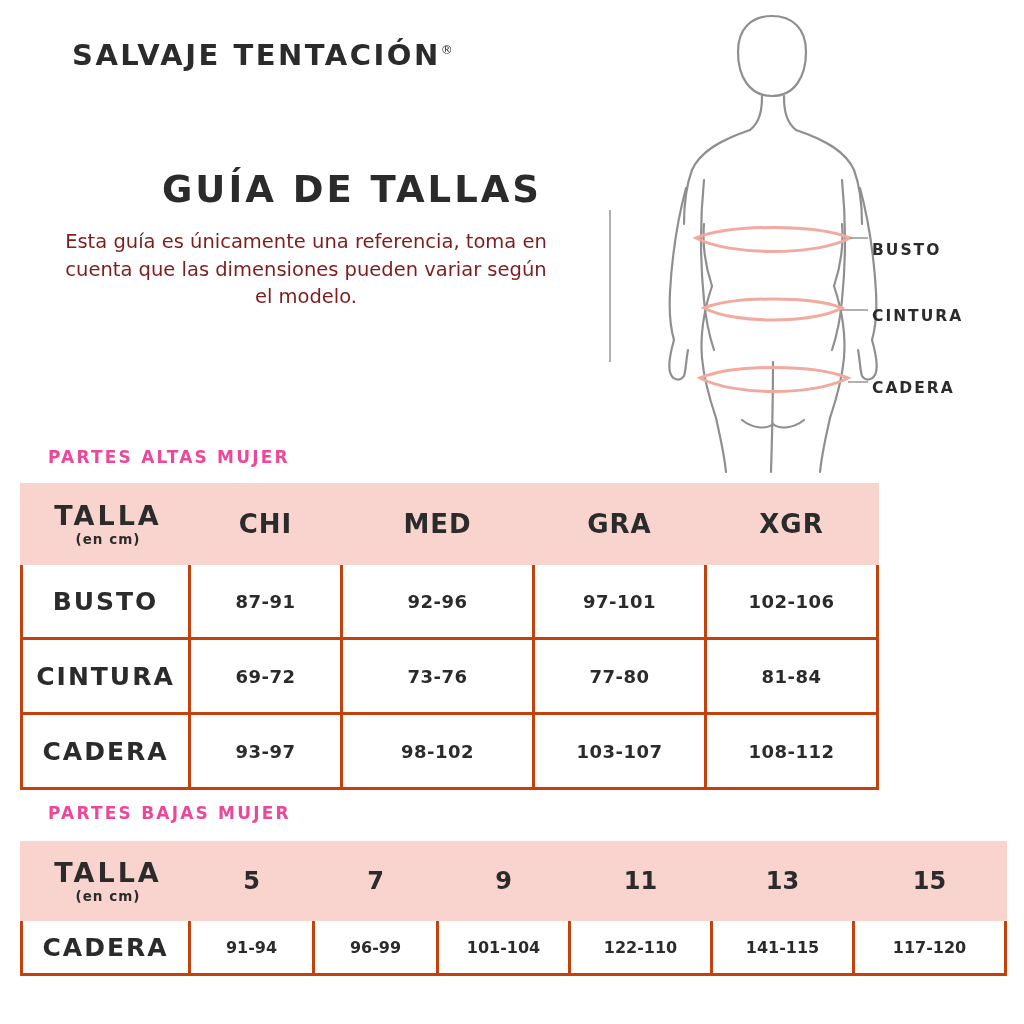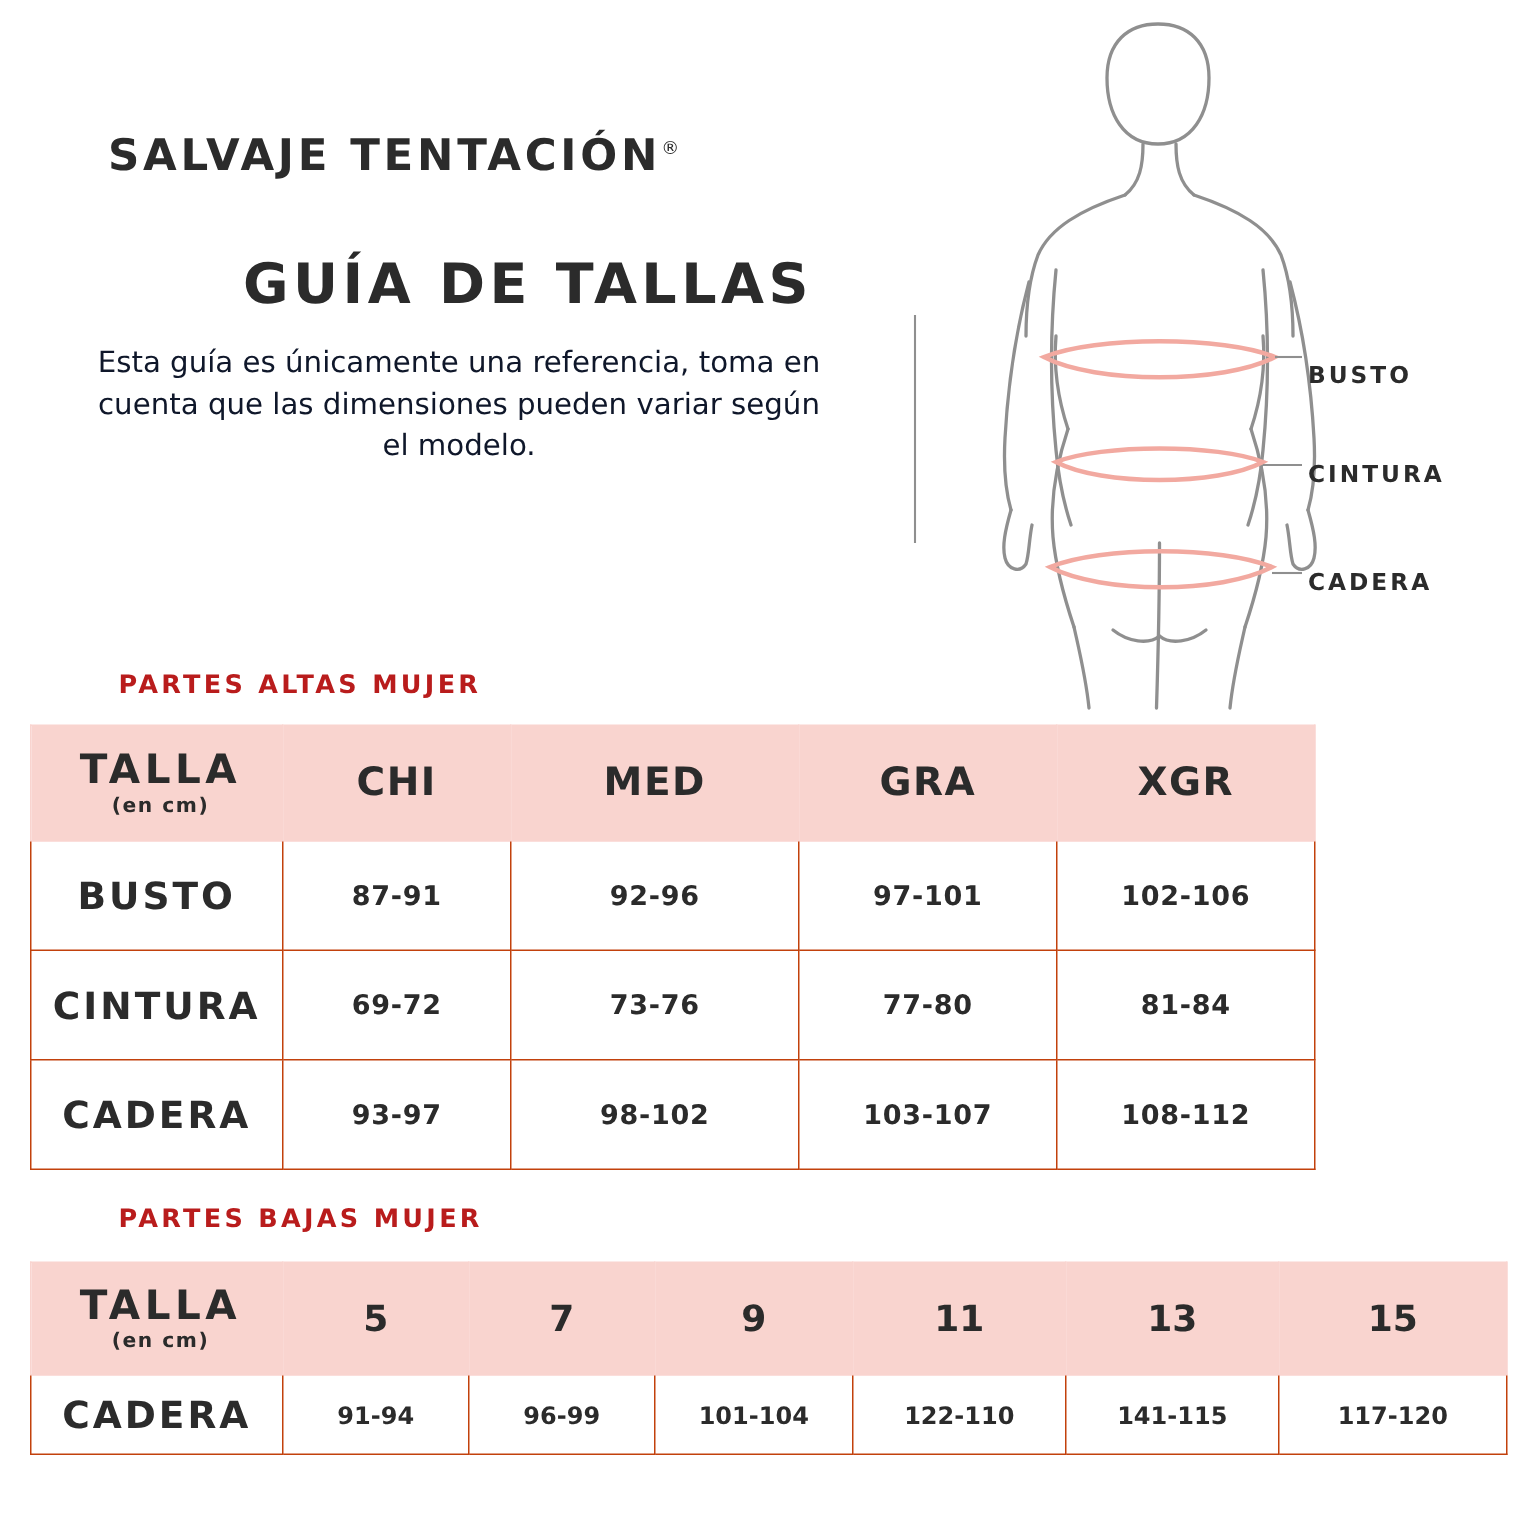--- a/index.html
+++ b/index.html
@@ -20,21 +20,20 @@
   .brand {
     position: absolute;
     left: 72px;
     top: 38px;
     font-family: "DejaVu Sans", sans-serif;
     font-size: 29px;
     font-weight: 700;
     letter-spacing: 2.5px;
     color: #2b2b2b;
     white-space: nowrap;
-    margin-top: 48px;
   }
   .brand .reg {
     font-size: 12px;
     vertical-align: super;
     letter-spacing: 0;
     font-weight: 400;
   }
 
   
   .guide-title {
@@ -49,21 +48,21 @@
     color: #2b2b2b;
   }
   .guide-sub {
     position: absolute;
     left: 56px;
     top: 228px;
     width: 500px;
     text-align: center;
     font-size: 19.5px;
     line-height: 1.42;
-    color: #0f172a;
+    color: #7f1d1d;
     font-weight: 400;
   }
 
   
   .figure-wrap {
     position: absolute;
     left: 600px;
     top: 10px;
     width: 420px;
     height: 470px;
@@ -82,22 +81,21 @@
   .lbl-cintura { left: 272px; top: 297px; }
   .lbl-cadera  { left: 272px; top: 369px; }
 
   
   .section-caption {
     position: absolute;
     left: 48px;
     font-size: 17px;
     font-weight: 700;
     letter-spacing: 2.2px;
-    color: #b91c1c;
-    margin-left: 31px;
+    color: #ec4899;
   }
   #cap-altas { top: 447px; }
   #cap-bajas { top: 803px; }
 
   
   table {
     position: absolute;
     border-collapse: collapse;
     table-layout: fixed;
   }
@@ -105,21 +103,21 @@
     left: 20px;
     top: 483px;
     width: 856px;
   }
   #table-bajas {
     left: 20px;
     top: 841px;
     width: 984px;
   }
   table td, table th {
-    border: 1px solid #c2410c;
+    border: 3px solid #c2410c;
     text-align: center;
     vertical-align: middle;
     font-weight: 700;
     color: #2b2b2b;
   }
   #table-altas thead th {
     background: #f9d4cf;
     border-color: #f9d4cf;
     height: 74px;
     font-size: 26px;

